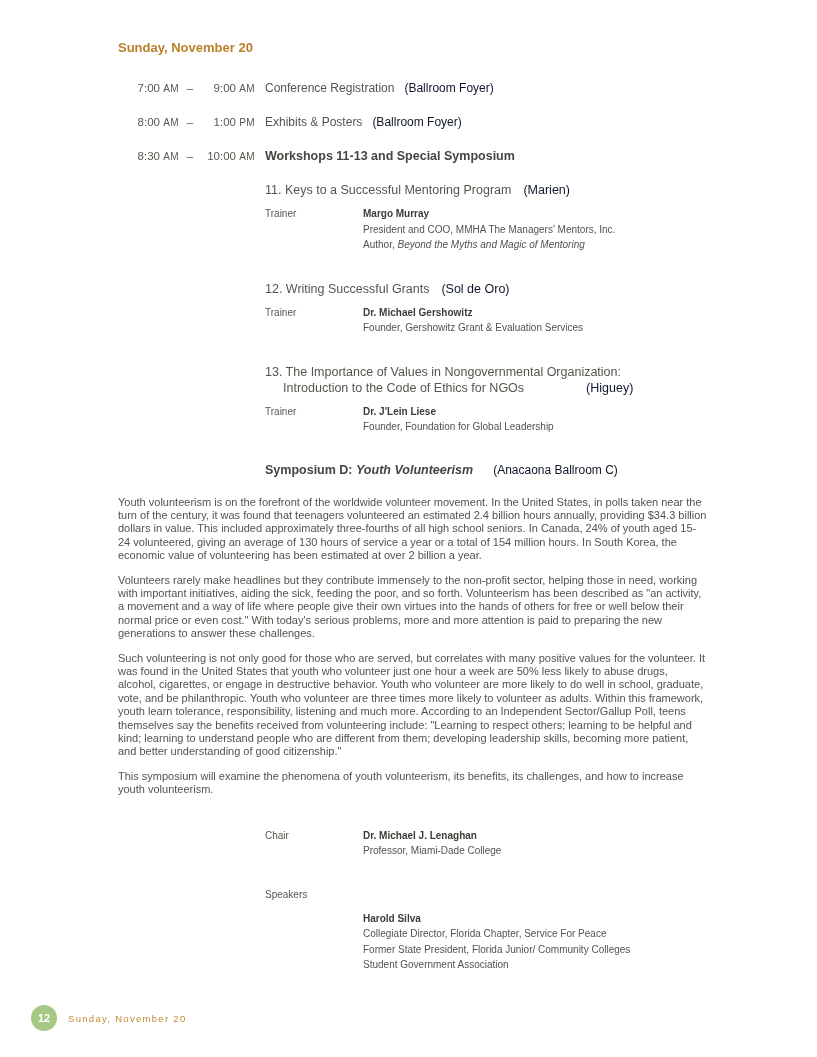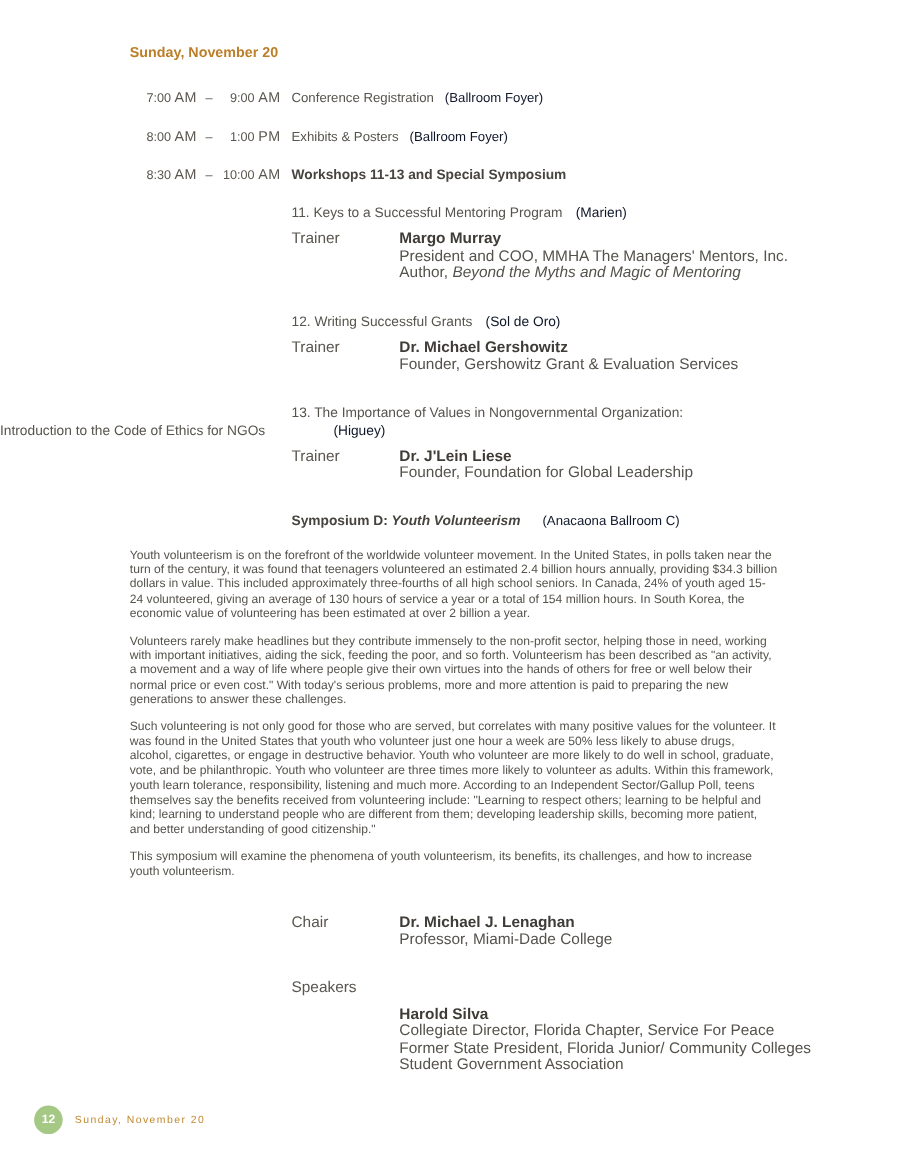--- a/index.html
+++ b/index.html
@@ -7,32 +7,32 @@
   body { font-family:"Liberation Sans","DejaVu Sans",sans-serif; color:#55524c; position:relative; }
 
   .day-header { margin:40px 0 0 118px; font-size:13px; font-weight:bold; color:#bc7f29; }
 
   .schedule { margin-top:26px; }
   .sched-row { display:flex; margin-left:133px; margin-bottom:20px; font-size:11.5px; color:#5a564f; align-items:baseline; }
   .time { width:132px; display:flex; align-items:baseline; flex-shrink:0; }
   .t-start { width:46px; text-align:right; }
   .t-dash { width:22px; text-align:center; }
   .t-end { width:54px; text-align:right; }
-  .period { font-size:13px; letter-spacing:.4px; }
+  .period { font-size:10px; letter-spacing:.4px; }
   .evt { font-size:12px; color:#57544d; }
   .evt .loc { margin-left:10px; }
   .evt-bold { font-weight:bold; font-size:12.5px; color:#474440; }
   .loc { color:#0f172a; }
 
   .ws-title { margin-left:265px; font-size:12.5px; color:#57544d; margin-top:0; }
   .ws-title .loc { margin-left:12px; }
-  .ws-title-line2 { font-size:12.5px; color:#57544d; margin-top:2px; }
+  .ws-title-line2 { margin-left:283px; font-size:12.5px; color:#57544d; margin-top:2px; }
   .ws-title-line2 .loc { margin-left:62px; }
 
-  .role-row { display:flex; margin-left:265px; font-size:14px; line-height:15.5px; }
+  .role-row { display:flex; margin-left:265px; font-size:10px; line-height:15.5px; }
   .role-label { width:98px; flex-shrink:0; color:#5a564f; }
   .person-name { font-weight:bold; color:#3f3c37; }
   .person-line { color:#55524c; }
   .italic { font-style:italic; }
   .mt-title { margin-top:12px; }
   .mt-block { margin-top:9px; }
   .mt-ws { margin-top:29px; }
 
   .sym-heading { margin-left:265px; margin-top:28px; font-size:12.5px; font-weight:bold; color:#474440; }
   .sym-heading .loc { font-weight:normal; margin-left:20px; font-size:12px; }

